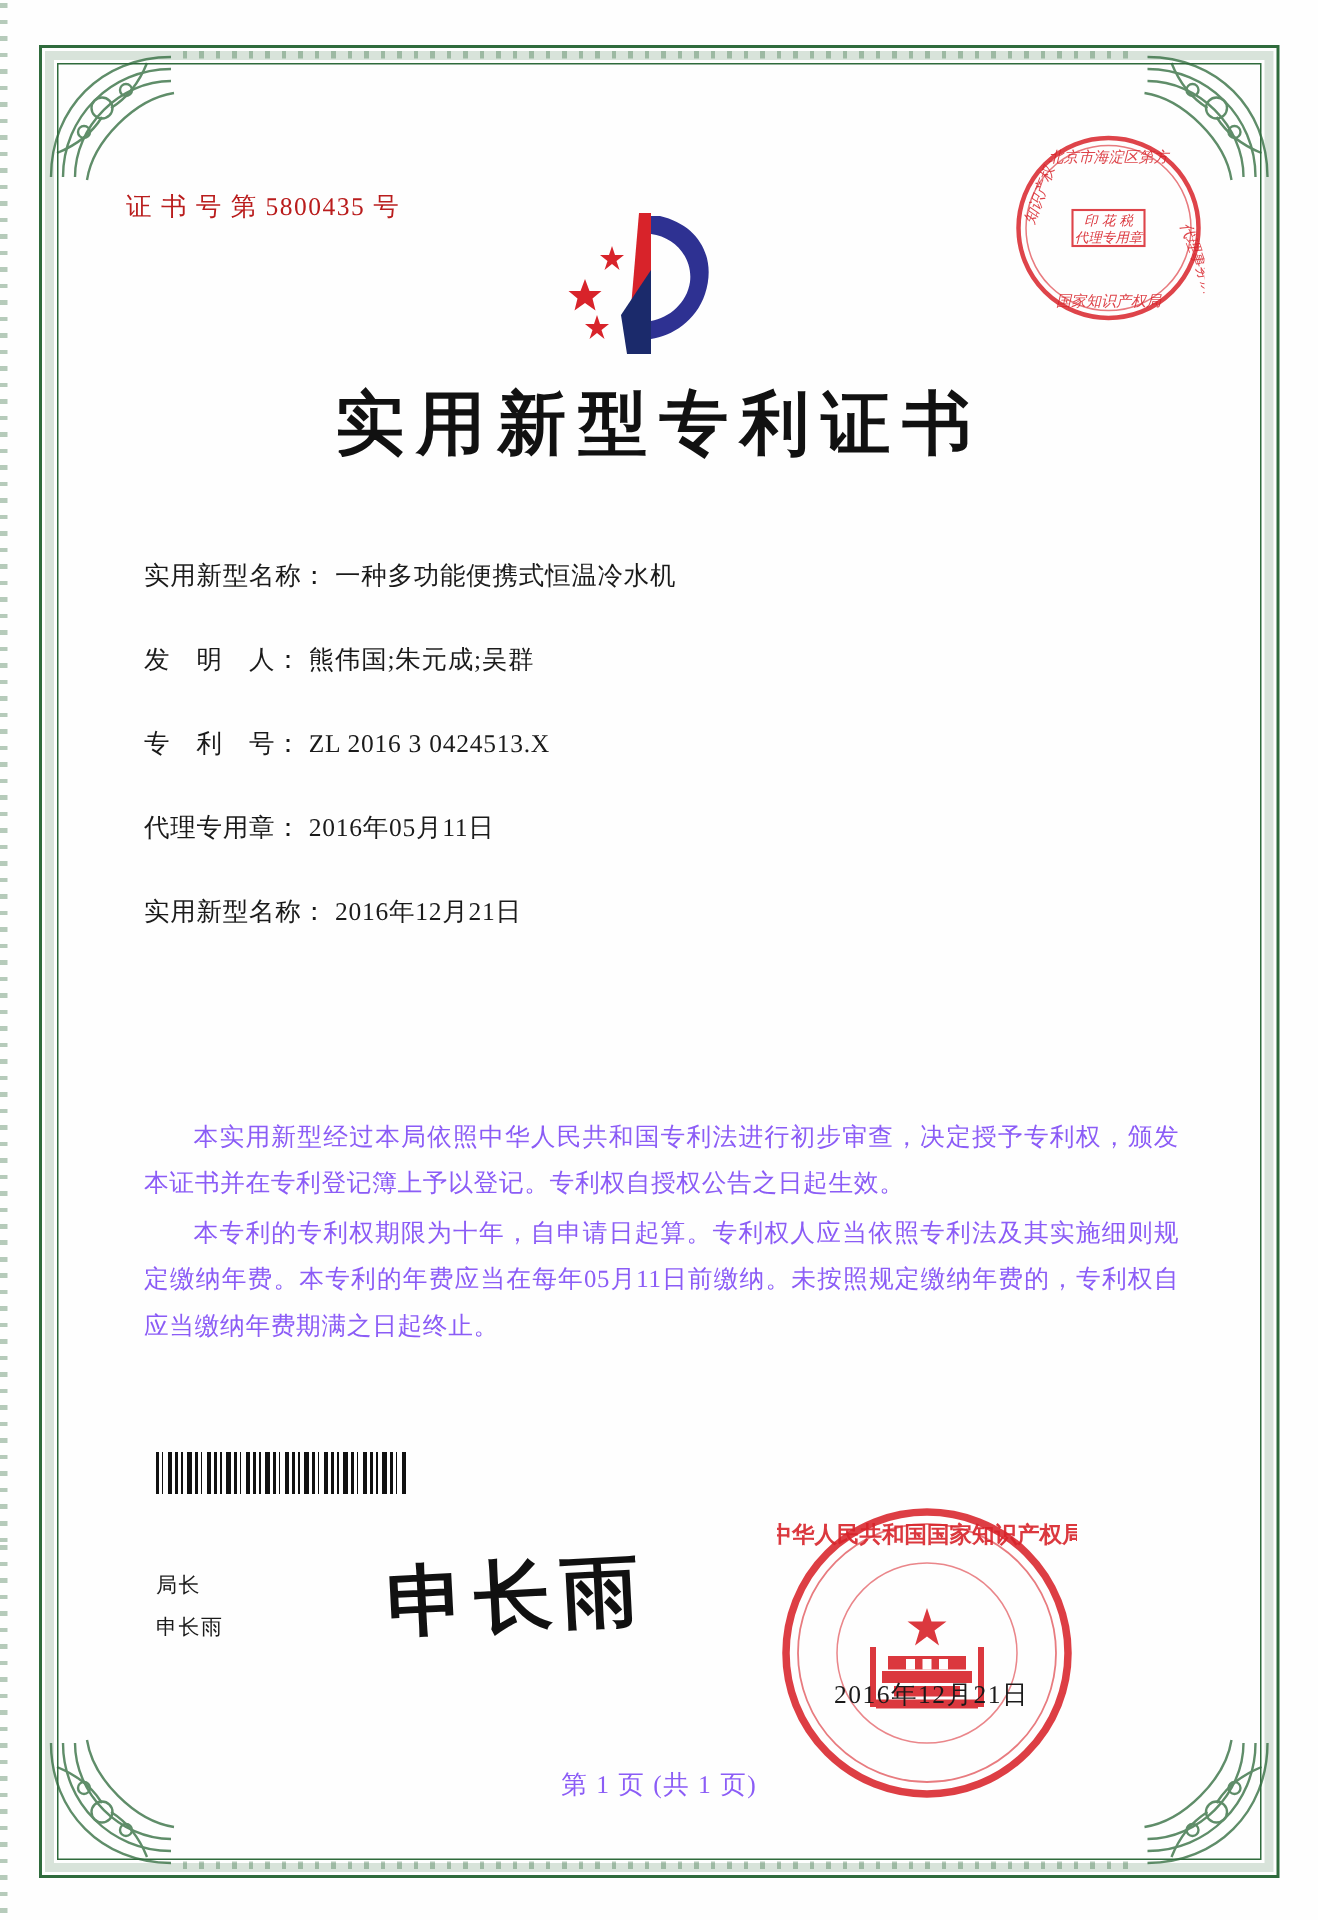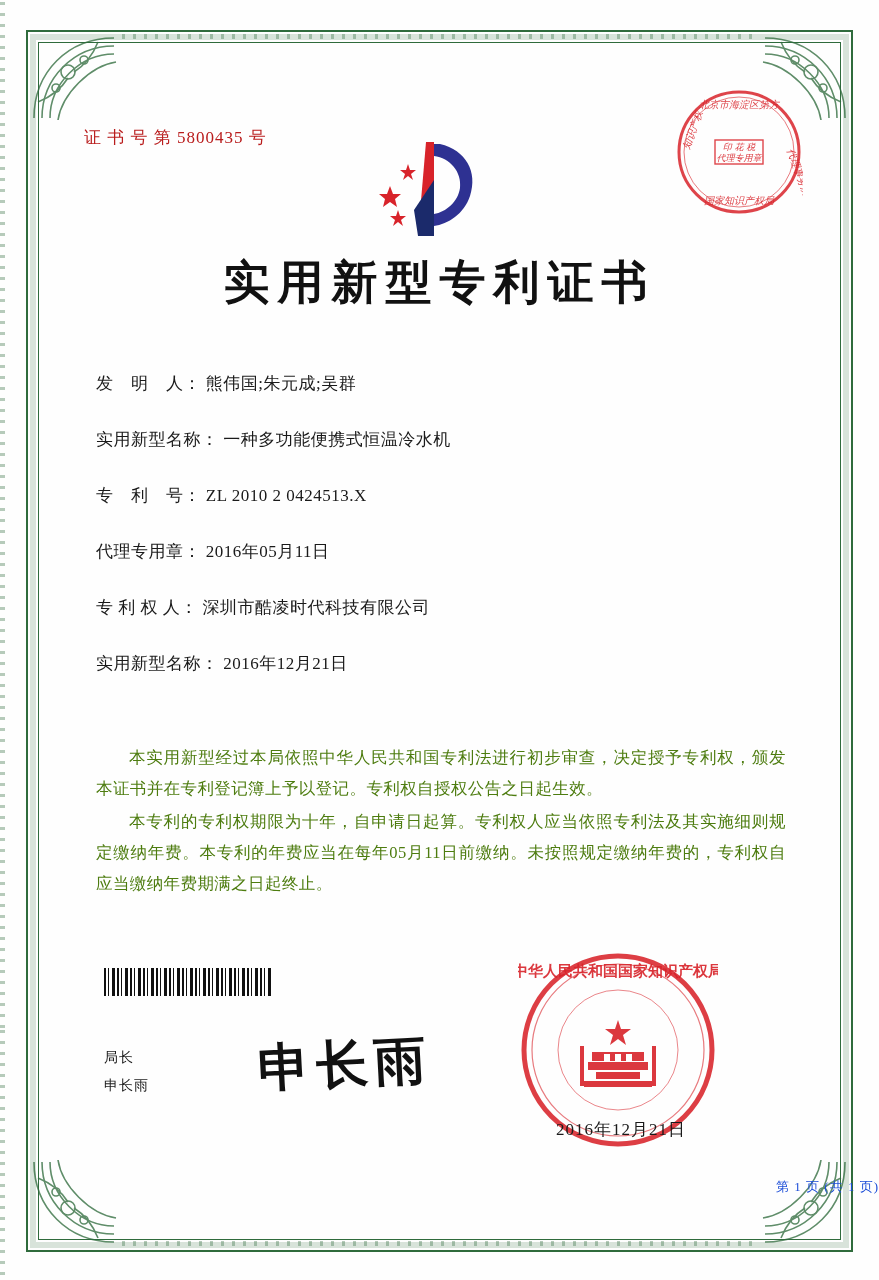--- a/index.html
+++ b/index.html
@@ -158,21 +158,21 @@
   }
 
   
   .body-text {
     position: absolute;
     left: 96px;
     top: 742px;
     width: 690px;
     font-size: 16.5px;
     line-height: 31px;
-    color: #4d7c0f;
+    color: #8b5cf6;
     text-align: justify;
     letter-spacing: 0.4px;
   }
   .body-text p {
     margin: 0 0 2px 0;
     text-indent: 33px;
   }
 
   
   .barcode {
@@ -211,44 +211,44 @@
     font-family: "DejaVu Serif", serif;
     letter-spacing: 6px;
     transform: rotate(-3deg);
     font-weight: bold;
   }
 
   
   .seal {
     position: absolute;
     left: 518px;
-    top: 950px;
+    top: 1002px;
     width: 200px;
     height: 200px;
   }
 
   
   .issue-date {
     position: absolute;
     left: 556px;
     top: 1118px;
     font-size: 17px;
     color: #1a1a1a;
     letter-spacing: 1px;
   }
 
   
   .page-footer {
     position: absolute;
     left: 0;
     right: 0;
     top: 1178px;
-    text-align: right;
-    font-size: 13px;
-    color: #1d4ed8;
+    text-align: center;
+    font-size: 17px;
+    color: #8b5cf6;
     letter-spacing: 1px;
   }
 </style>
 </head>
 <body>
 
 <div id="page">
 
   <div class="border-band"></div>
   <div class="border-outer"></div>
@@ -356,38 +356,34 @@
       <rect x="40" y="52" width="48" height="24" fill="none" stroke="#d8232a" stroke-width="1.4" opacity="0.85"></rect>
       <text x="64" y="62" text-anchor="middle" fill="#d8232a" font-size="9" font-family="DejaVu Serif, serif" opacity="0.9">印 花 税</text>
       <text x="64" y="73" text-anchor="middle" fill="#d8232a" font-size="9" font-family="DejaVu Serif, serif" opacity="0.9">代理专用章</text>
     </svg>
   </div>
 
   <div class="doc-title">实用新型专利证书</div>
 
   <div class="fields">
     <div class="field-row">
+      <span class="field-label">实用新型名称：</span>
+      <span class="field-value">一种多功能便携式恒温冷水机</span>
+    </div>
+    <div class="field-row">
       <span class="field-label">发　明　人：</span>
       <span class="field-value">熊伟国;朱元成;吴群</span>
     </div>
     <div class="field-row">
-      <span class="field-label">实用新型名称：</span>
-      <span class="field-value">一种多功能便携式恒温冷水机</span>
-    </div>
-    <div class="field-row">
       <span class="field-label">专　利　号：</span>
-      <span class="field-value">ZL 2010 2 0424513.X</span>
+      <span class="field-value">ZL 2016 3 0424513.X</span>
     </div>
     <div class="field-row">
       <span class="field-label">代理专用章：</span>
       <span class="field-value">2016年05月11日</span>
-    </div>
-    <div class="field-row">
-      <span class="field-label">专 利 权 人：</span>
-      <span class="field-value">深圳市酷凌时代科技有限公司</span>
     </div>
     <div class="field-row">
       <span class="field-label">实用新型名称：</span>
       <span class="field-value">2016年12月21日</span>
     </div>
   </div>
 
   <div class="body-text">
     <p>本实用新型经过本局依照中华人民共和国专利法进行初步审查，决定授予专利权，颁发本证书并在专利登记簿上予以登记。专利权自授权公告之日起生效。</p>
     <p>本专利的专利权期限为十年，自申请日起算。专利权人应当依照专利法及其实施细则规定缴纳年费。本专利的年费应当在每年05月11日前缴纳。未按照规定缴纳年费的，专利权自应当缴纳年费期满之日起终止。</p>

